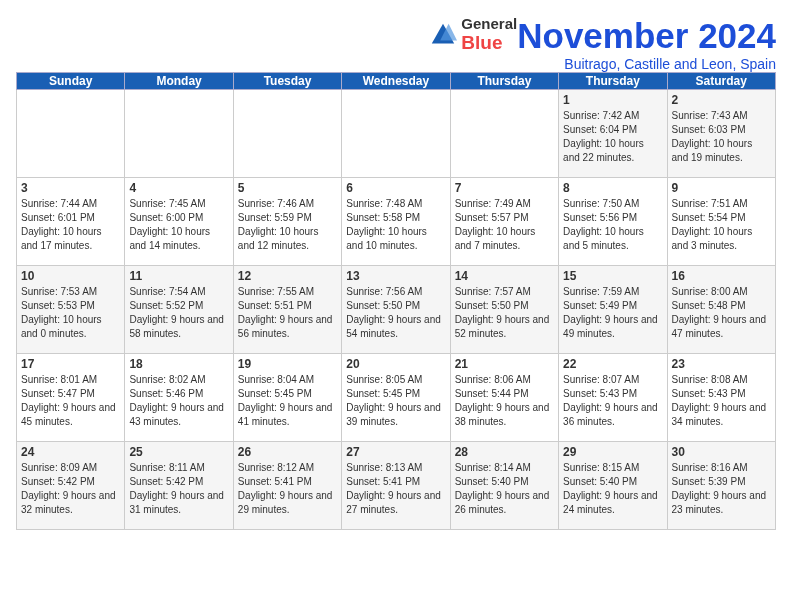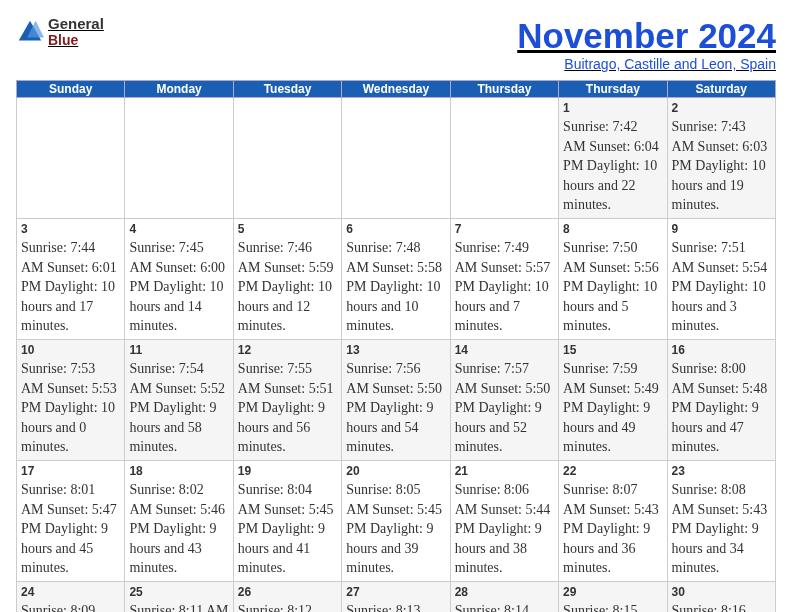--- a/index.html
+++ b/index.html
@@ -5,44 +5,42 @@
     * { margin: 0; padding: 0; box-sizing: border-box; }
     body {
       font-family: Arial, sans-serif;
       background: #fff;
       width: 792px;
       min-height: 612px;
       padding: 16px;
     }
     .header-area {
       display: flex;
-      justify-content: space-between;
+      justify-content: flex-end;
       align-items: flex-start;
-      margin-bottom: 8px;
-      text-decoration: underline;
     }
     .logo {
       display: flex;
       align-items: center;
       gap: 4px;
     }
     .logo-text {
       display: flex;
       flex-direction: column;
       line-height: 1.1;
     }
     .logo-general {
       font-size: 15px;
       font-weight: bold;
       color: #333;
     }
     .logo-blue {
-      font-size: 14px;
-      font-weight: bold;
-      color: #7f1d1d;
+      font-size: 19px;
+      font-weight: bold;
+      color: #ef4444;
     }
     .logo-icon {
       width: 28px;
       height: 28px;
     }
     .title-area {
       text-align: right;
     }
     .month-title {
       font-size: 35px;
@@ -80,24 +78,23 @@
       background: #f5f5f5;
     }
     .day-number {
       font-size: 12px;
       font-weight: bold;
       color: #333;
       display: block;
       margin-bottom: 2px;
     }
     .cell-info {
-      font-size: 14px;
+      font-size: 10px;
       line-height: 1.4;
       color: #333;
-      font-family: Liberation Serif, serif;
     }
     .empty-cell {
       background: #fff !important;
     }
   </style>
 </head>
 <body>
 
 <div class="header-area">
   <div class="logo">

